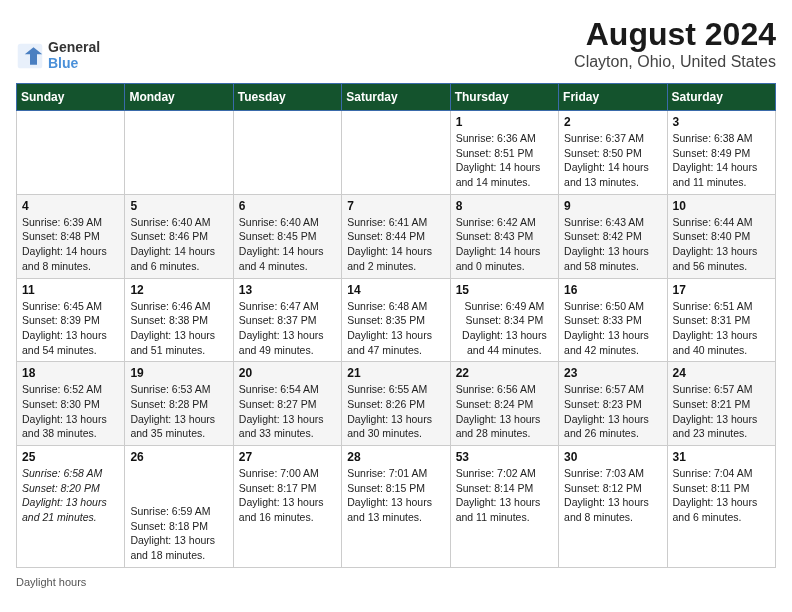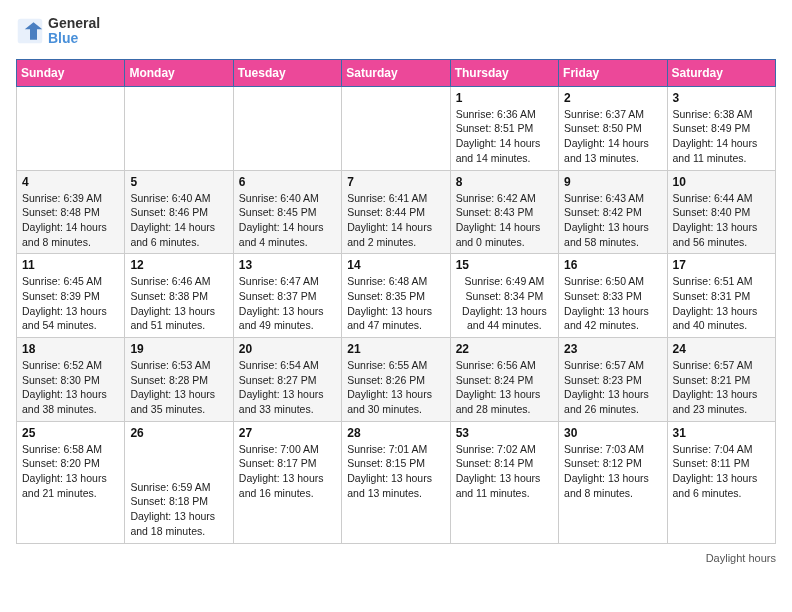--- a/index.html
+++ b/index.html
@@ -47,21 +47,21 @@
       font-size: 16px;
       font-weight: normal;
       color: #444;
     }
     .calendar {
       width: 100%;
       border-collapse: collapse;
       font-size: 11px;
     }
     .calendar thead tr th {
-      background: #ec4899;
+      background: #14532d;
       color: #fff;
       padding: 6px 4px;
       text-align: left;
       font-size: 12px;
       font-weight: bold;
       border: 1px solid #3a6aaa;
     }
     .calendar tbody tr td {
       border: 1px solid #ccc;
       vertical-align: top;
@@ -84,37 +84,41 @@
       font-size: 10.5px;
       line-height: 1.4;
     }
     .empty-cell {
       background: #fff !important;
     }
     .footer-note {
       margin-top: 8px;
       font-size: 11px;
       color: #555;
-      text-align: right;
+      text-align: left;
     }
   </style>
 </head>
 <body>
 
 <div class="header">
   <div class="logo">
     <svg class="logo-icon" viewBox="0 0 32 32">
       <rect x="2" y="2" width="28" height="28" rx="3" fill="#e8f0fb"></rect>
       <polygon points="20,6 30,14 24,14 24,26 16,26 16,14 10,14" fill="#4a7fc1"></polygon>
     </svg>
     <div class="logo-text">
       <span>General</span>
       <span>Blue</span>
     </div>
   </div>
+  <div class="title-block">
+    <h1>August 2024</h1>
+    <h2>Clayton, Ohio, United States</h2>
+  </div>
 </div>
 
 <table class="calendar">
   <thead>
     <tr>
     <th>Sunday</th>
         <th>Monday</th>
         <th>Tuesday</th>
         <th>Saturday</th>
         <th>Thursday</th>
@@ -275,21 +279,21 @@
         <td>
           <div class="day-num">24</div>
           <div class="day-info" style="white-space: pre-line;">Sunrise: 6:57 AM
 Sunset: 8:21 PM
 Daylight: 13 hours and 23 minutes.</div>
         </td>
       </tr>
       <tr>
         <td>
           <div class="day-num">25</div>
-          <div class="day-info" style="white-space: pre-line;">Sunrise: 6:58 AM
+          <div class="day-info" style="white-space: pre-line; font-style: italic;">Sunrise: 6:58 AM
 Sunset: 8:20 PM
 Daylight: 13 hours and 21 minutes.</div>
         </td>
         <td>
           <div class="day-num">26</div>
           <div class="day-info" style="white-space: pre-line; margin-top: 40px;">Sunrise: 6:59 AM
 Sunset: 8:18 PM
 Daylight: 13 hours and 18 minutes.</div>
         </td>
         <td>

